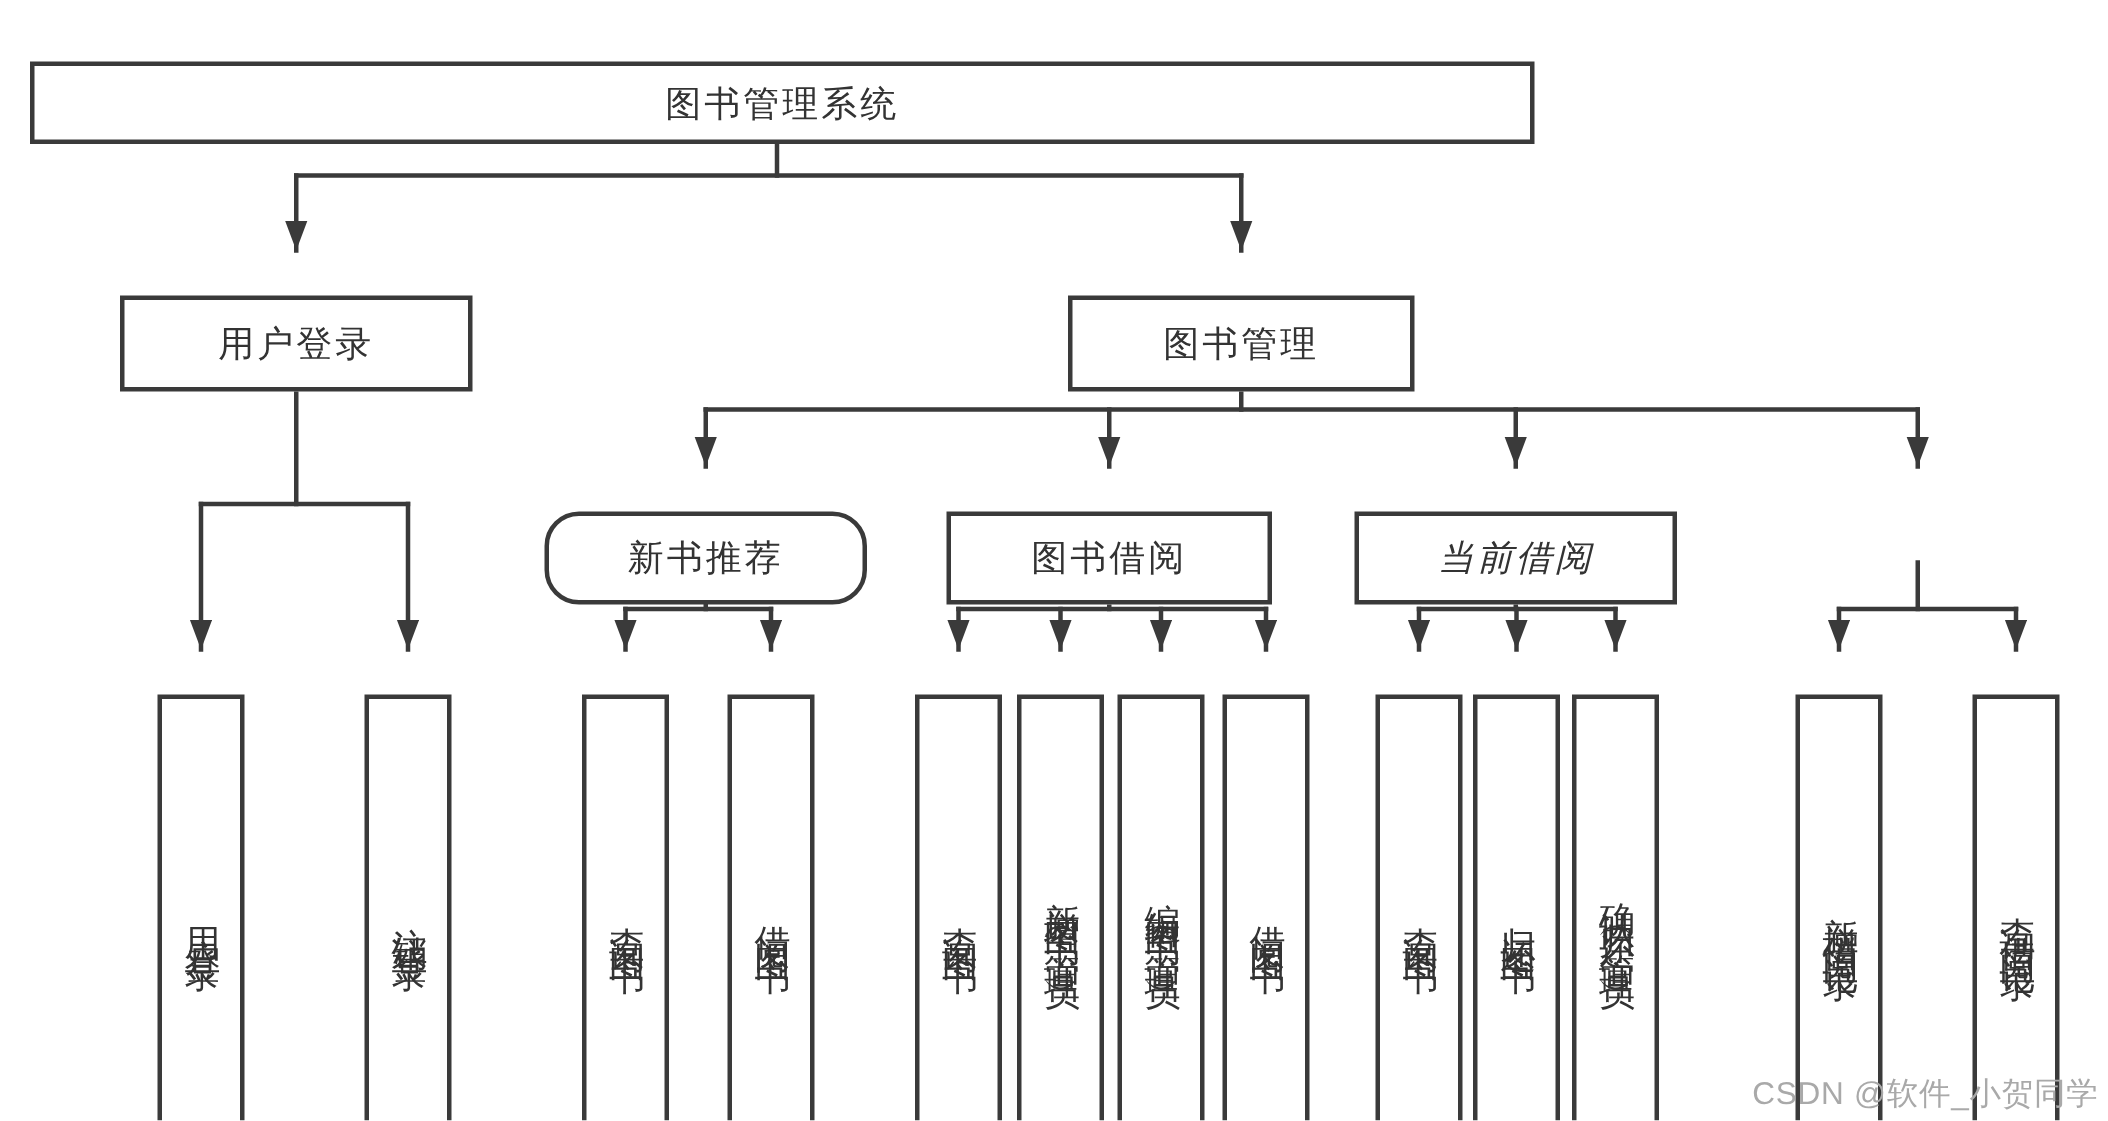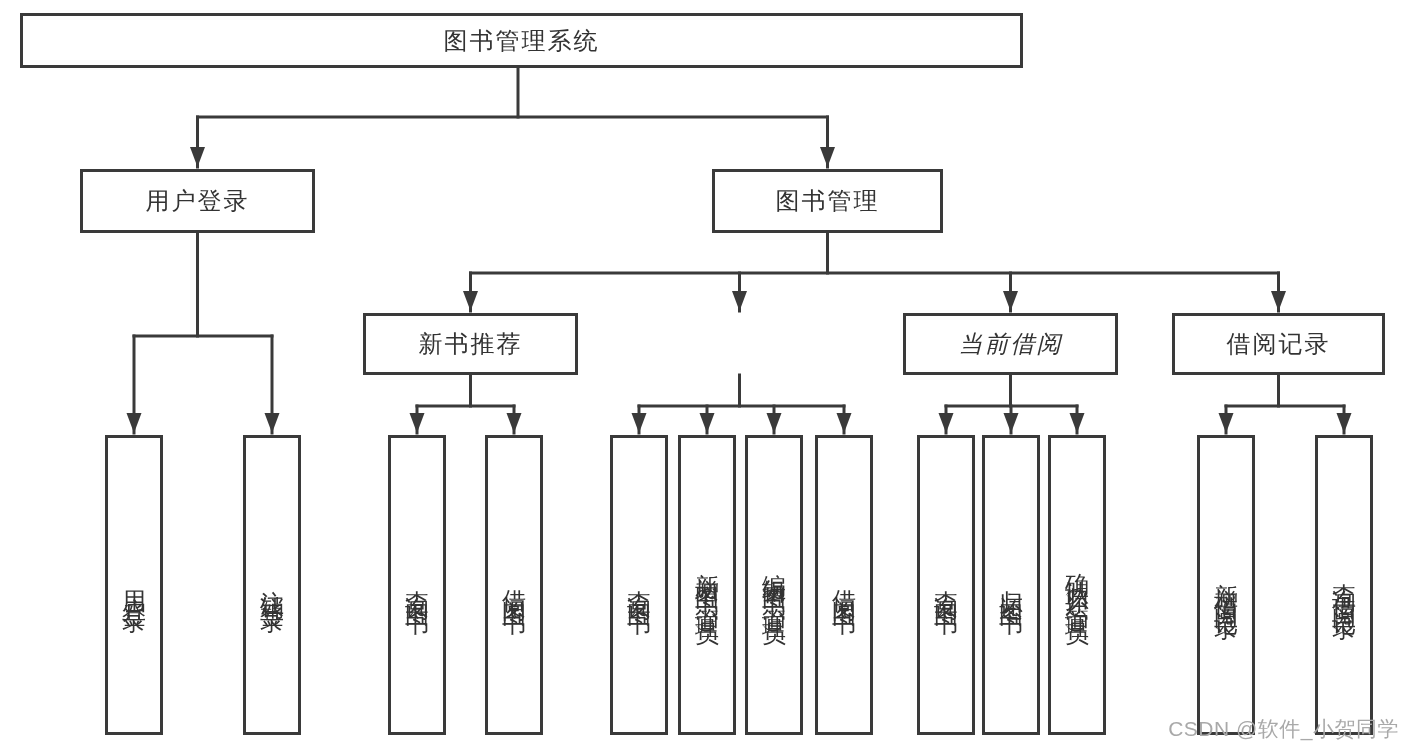--- a/index.html
+++ b/index.html
@@ -20,38 +20,39 @@
   .node {
     position: absolute;
     box-sizing: border-box;
     background: #ffffff;
     border: 3px solid #3a3a3a;
     display: flex;
     align-items: center;
     justify-content: center;
     color: #333333;
     z-index: 2;
+    margin-top: 28px;
   }
   .hlabel {
     font-size: 24px;
     letter-spacing: 2px;
     white-space: nowrap;
   }
   .leaf span {
     writing-mode: vertical-rl;
     text-orientation: mixed;
     font-size: 24px;
     letter-spacing: 7px;
     white-space: nowrap;
   }
   
   #root      { left: 20px;   top: 13px;  width: 1003px; height: 55px; }
   #n-user    { left: 80px;   top: 169px; width: 235px;  height: 64px; }
   #n-mgmt    { left: 712px;  top: 169px; width: 231px;  height: 64px; text-align: center; }
-  #n-newbook { left: 363px;  top: 313px; width: 215px;  height: 62px; }
+  #n-newbook { left: 363px;  top: 313px; width: 215px;  height: 62px; border-radius: 23px; }
   #n-borrow  { left: 631px;  top: 313px; width: 217px;  height: 62px; }
   #n-current { left: 903px;  top: 313px; width: 215px;  height: 62px; font-style: italic; }
   #n-records { left: 1172px; top: 313px; width: 213px;  height: 62px; }
   .leaf      { top: 435px;   width: 58px; height: 300px; }
   #lf1  { left: 105px; }
   #lf2  { left: 243px; }
   #lf3  { left: 388px; }
   #lf4  { left: 485px; }
   #lf5  { left: 610px; }
   #lf6  { left: 678px; }
@@ -146,26 +147,26 @@
   <div class="node" id="n-user">
     <span class="hlabel">用户登录</span>
   </div>
   <div class="node" id="n-mgmt">
     <span class="hlabel">图书管理</span>
   </div>
 
   <div class="node" id="n-newbook">
     <span class="hlabel">新书推荐</span>
   </div>
+  <div class="node" id="n-borrow">
+    <span class="hlabel">图书借阅</span>
+  </div>
   <div class="node" id="n-current">
     <span class="hlabel">当前借阅</span>
   </div>
-  <div class="node" id="n-records">
-    <span class="hlabel">借阅记录</span>
-  </div>
 
   <div class="node leaf" id="lf1">
     <span>用户登录</span>
   </div>
   <div class="node leaf" id="lf2">
     <span>注销登录</span>
   </div>
 
   <div class="node leaf" id="lf3">
     <span>查询图书</span>

